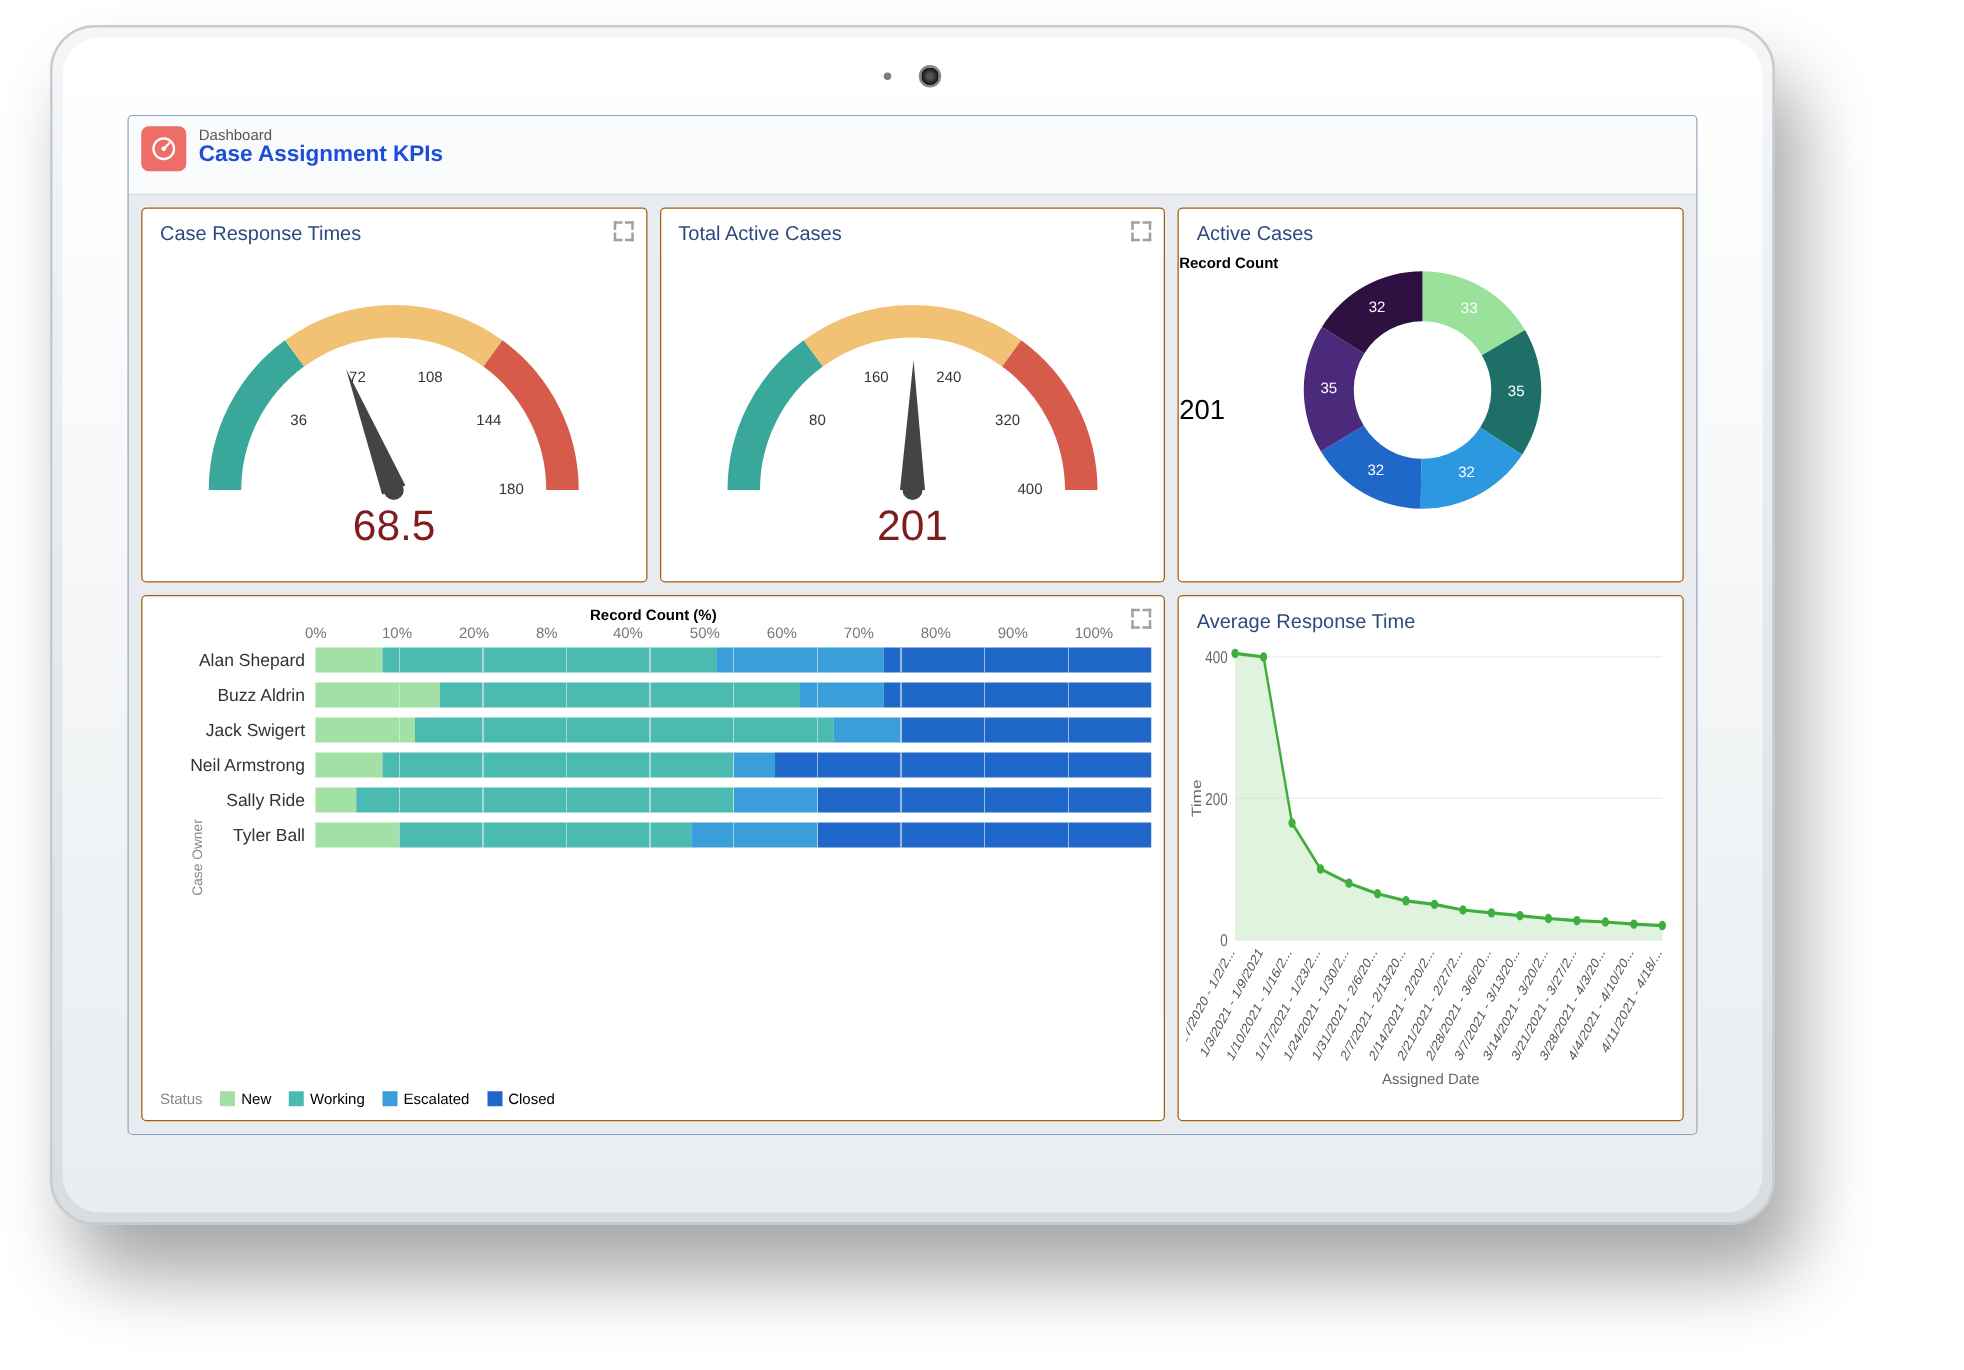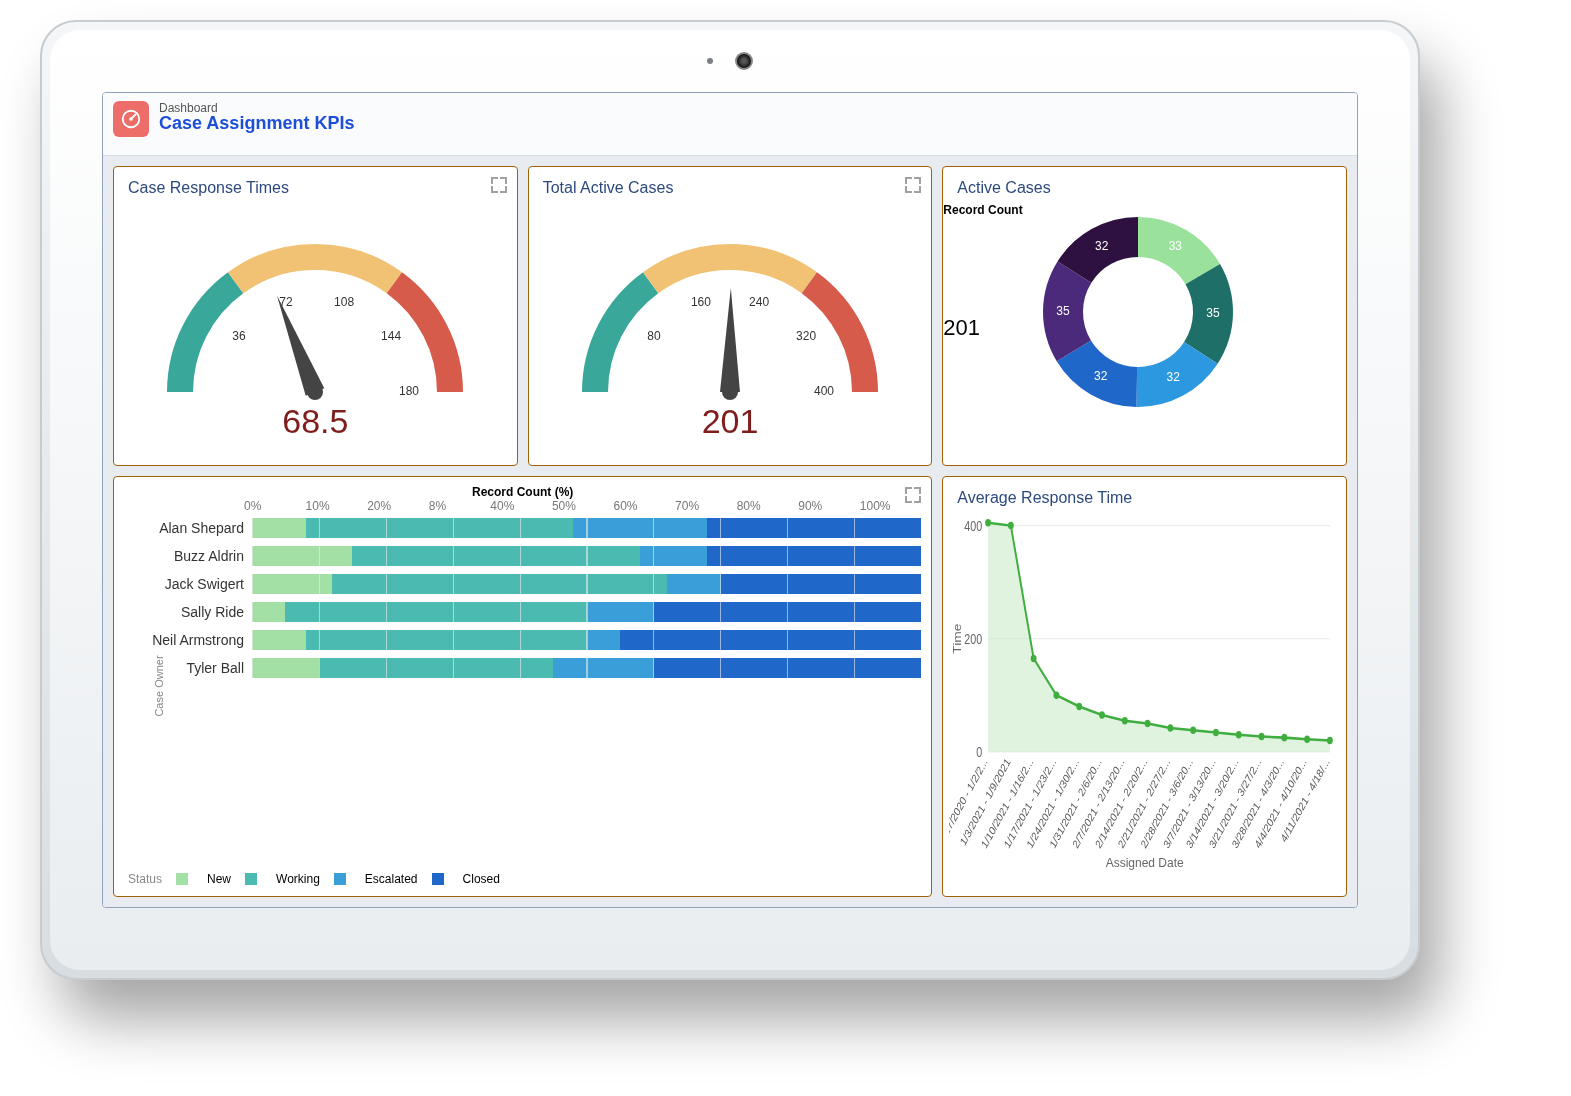--- a/index.html
+++ b/index.html
@@ -156,21 +156,21 @@
   .stack-bar  { flex:1; height:20px; display:flex; position:relative; }
   .stack-bar div { height:100%; }
   .stack-bar:before {
     content:""; position:absolute; inset:0;
     background-image: repeating-linear-gradient(to right, #ececec 0, #ececec 1px, transparent 1px, transparent 10%);
     pointer-events:none;
     opacity:0.6;
   }
   .ylabel-vert { position:absolute; left:4px; top:50%; transform:translateY(-50%) rotate(-90deg); font-size:11px; color:#888; }
   .legend { display:flex; gap:14px; padding:6px 4px 0 4px; font-size:12px; align-items:center; }
-  .legend-item { display:flex; gap:19px; align-items:center; }
+  .legend-item { display:flex; gap:5px; align-items:center; }
   .swatch { width:12px; height:12px; }
   .legend-cat { color:#888; }
 
   
   .line-wrap { position:absolute; inset:6px 6px 6px 6px; }
   .line-svg { width:100%; height:100%; }
   .axis-lbl { font-size:11px; fill:#666; }
   .xlabels text { font-size:9.5px; fill:#555; }
   .line-xaxis-label { text-align:center; font-size:12px; color:#666; position:absolute; bottom:20px; left:0; right:0; }
 </style>
@@ -316,35 +316,35 @@
                   <div class="stack-row">
                     <div class="stack-name">Jack Swigert</div>
                     <div class="stack-bar">
                       <div style="width: 12%; background: rgb(163, 224, 165);"></div>
                       <div style="width: 50%; background: rgb(75, 186, 177);"></div>
                       <div style="width: 8%; background: rgb(58, 159, 216);"></div>
                       <div style="width: 30%; background: rgb(31, 103, 201);"></div>
                     </div>
                   </div>
                   <div class="stack-row">
+                    <div class="stack-name">Neil Armstrong</div>
+                    <div class="stack-bar">
+                      <div style="width: 8%; background: rgb(163, 224, 165);"></div>
+                      <div style="width: 42%; background: rgb(75, 186, 177);"></div>
+                      <div style="width: 5%; background: rgb(58, 159, 216);"></div>
+                      <div style="width: 45%; background: rgb(31, 103, 201);"></div>
+                    </div>
+                  </div>
+                  <div class="stack-row">
                     <div class="stack-name">Sally Ride</div>
                     <div class="stack-bar">
                       <div style="width: 5%; background: rgb(163, 224, 165);"></div>
                       <div style="width: 45%; background: rgb(75, 186, 177);"></div>
                       <div style="width: 10%; background: rgb(58, 159, 216);"></div>
                       <div style="width: 40%; background: rgb(31, 103, 201);"></div>
-                    </div>
-                  </div>
-                  <div class="stack-row">
-                    <div class="stack-name">Neil Armstrong</div>
-                    <div class="stack-bar">
-                      <div style="width: 8%; background: rgb(163, 224, 165);"></div>
-                      <div style="width: 42%; background: rgb(75, 186, 177);"></div>
-                      <div style="width: 5%; background: rgb(58, 159, 216);"></div>
-                      <div style="width: 45%; background: rgb(31, 103, 201);"></div>
                     </div>
                   </div>
                   <div class="stack-row">
                     <div class="stack-name">Tyler Ball</div>
                     <div class="stack-bar">
                       <div style="width: 10%; background: rgb(163, 224, 165);"></div>
                       <div style="width: 35%; background: rgb(75, 186, 177);"></div>
                       <div style="width: 15%; background: rgb(58, 159, 216);"></div>
                       <div style="width: 40%; background: rgb(31, 103, 201);"></div>
                     </div>

